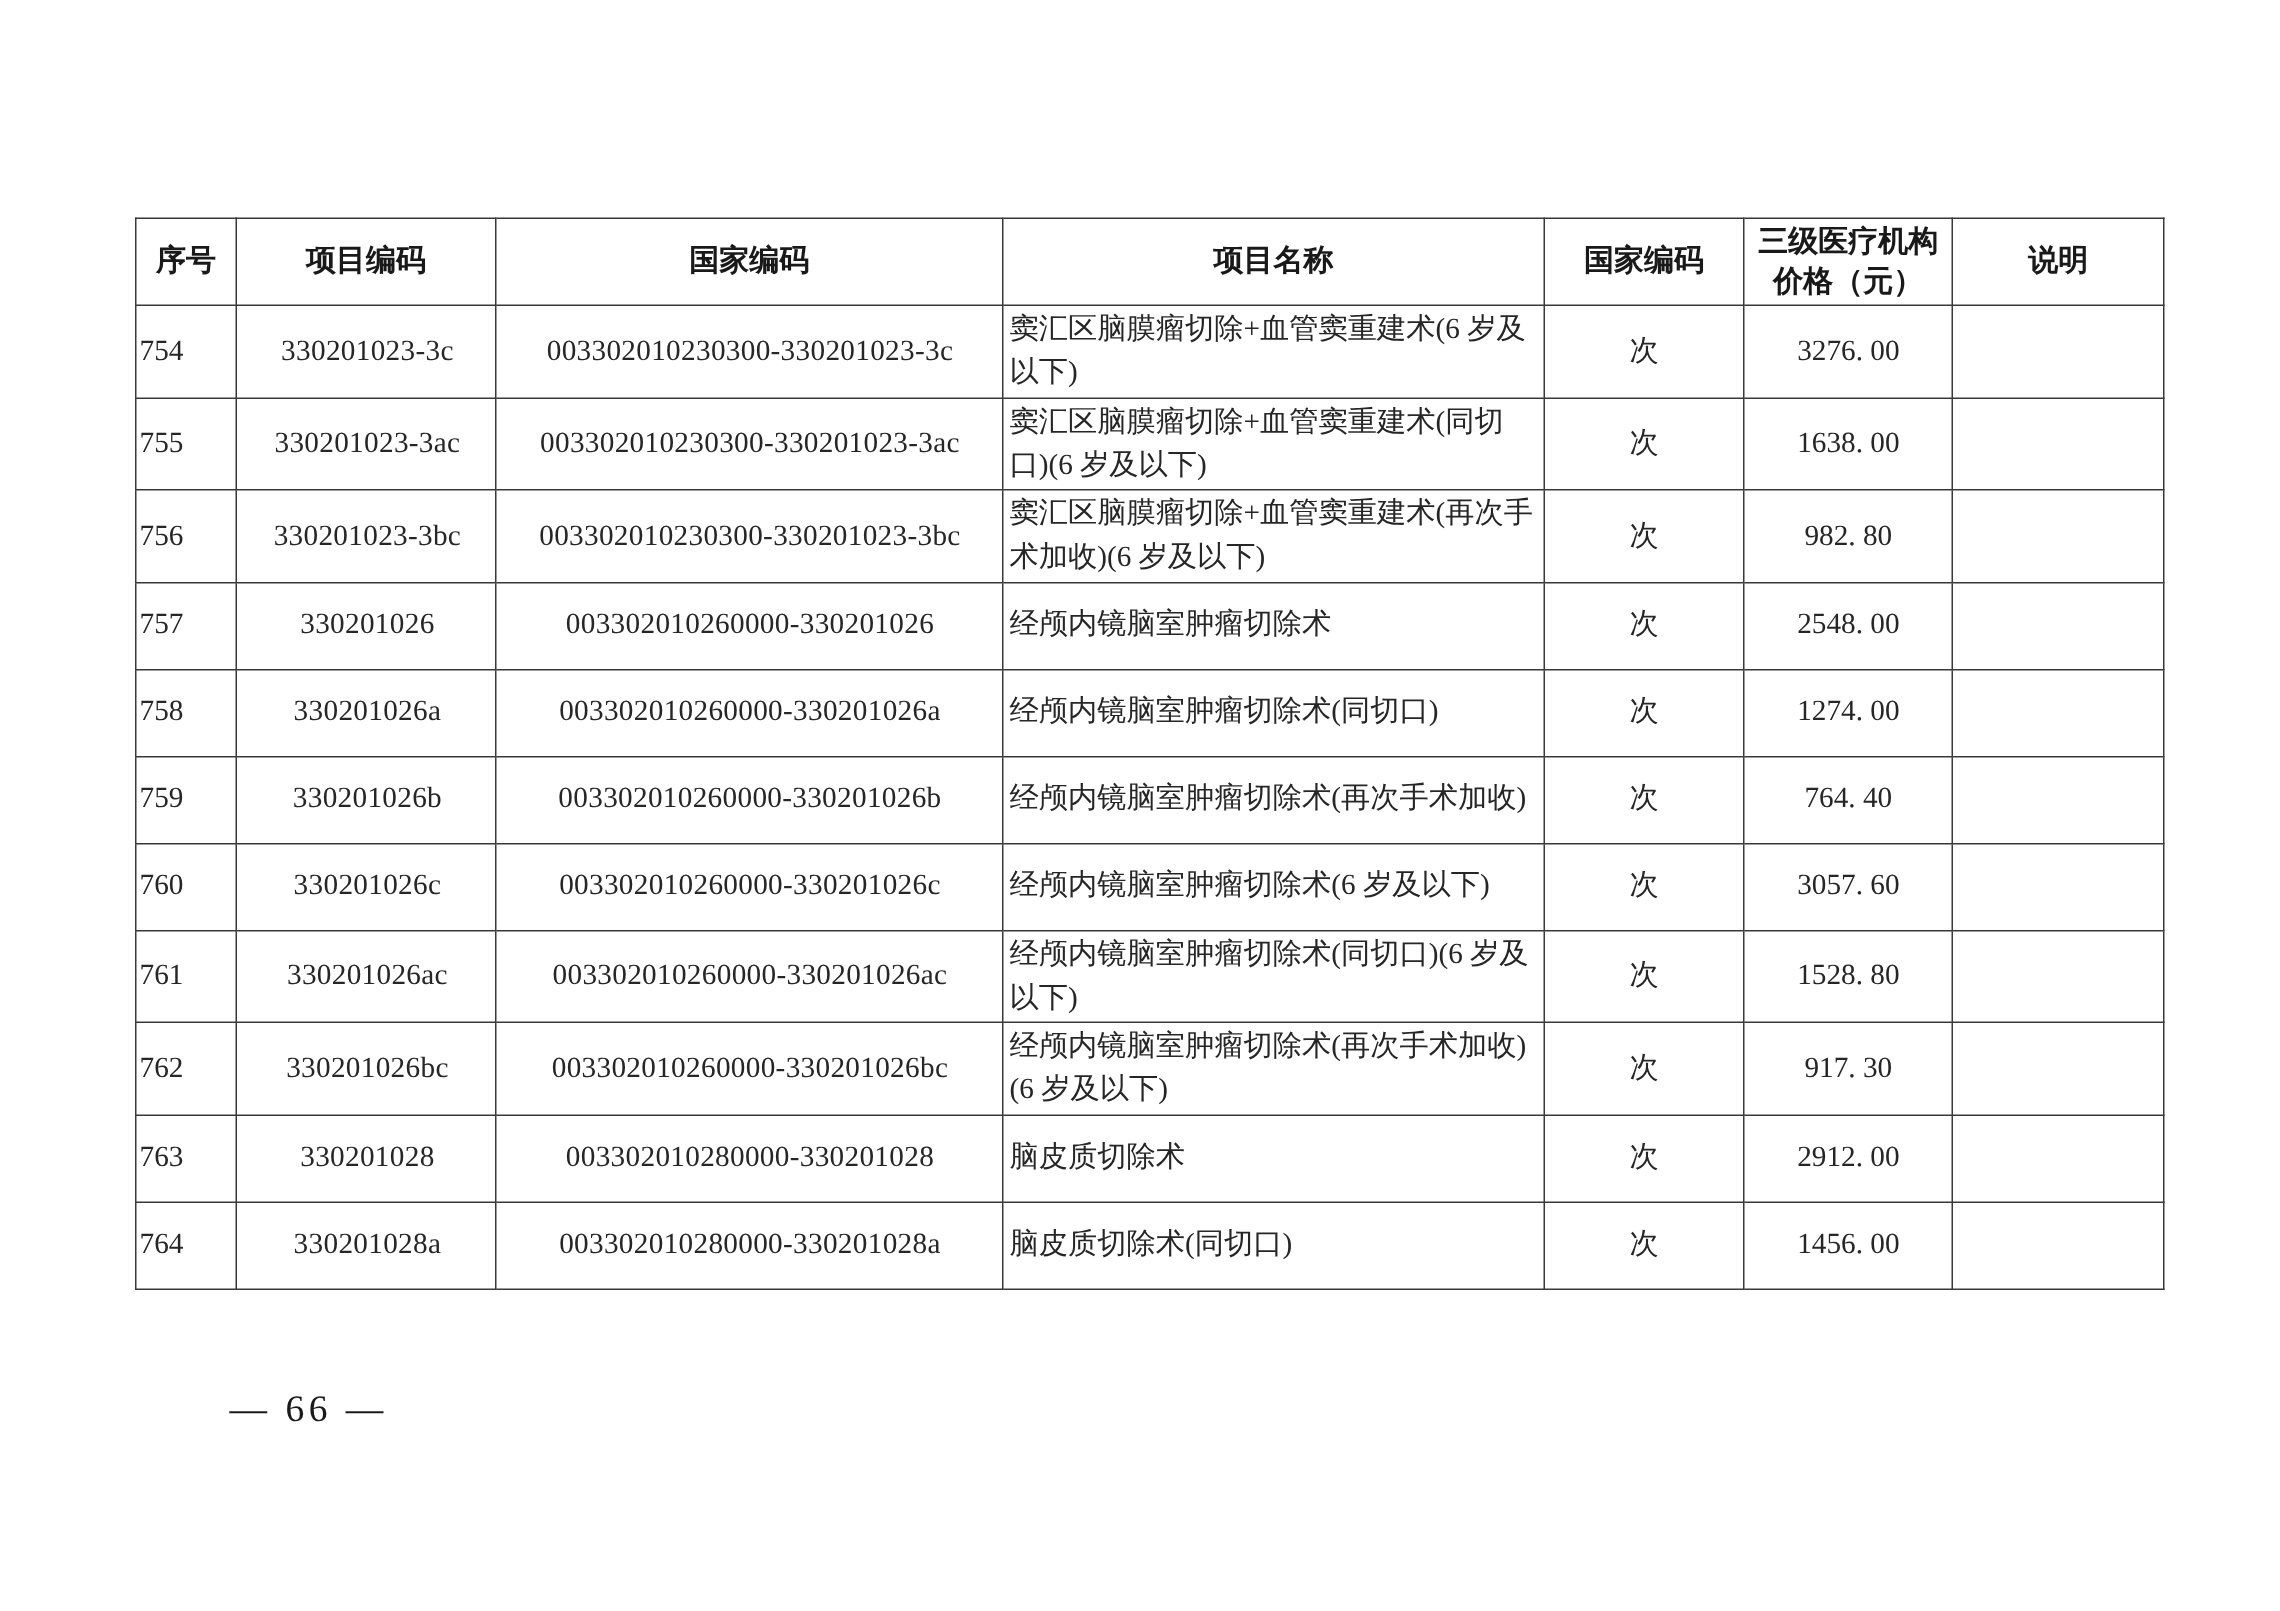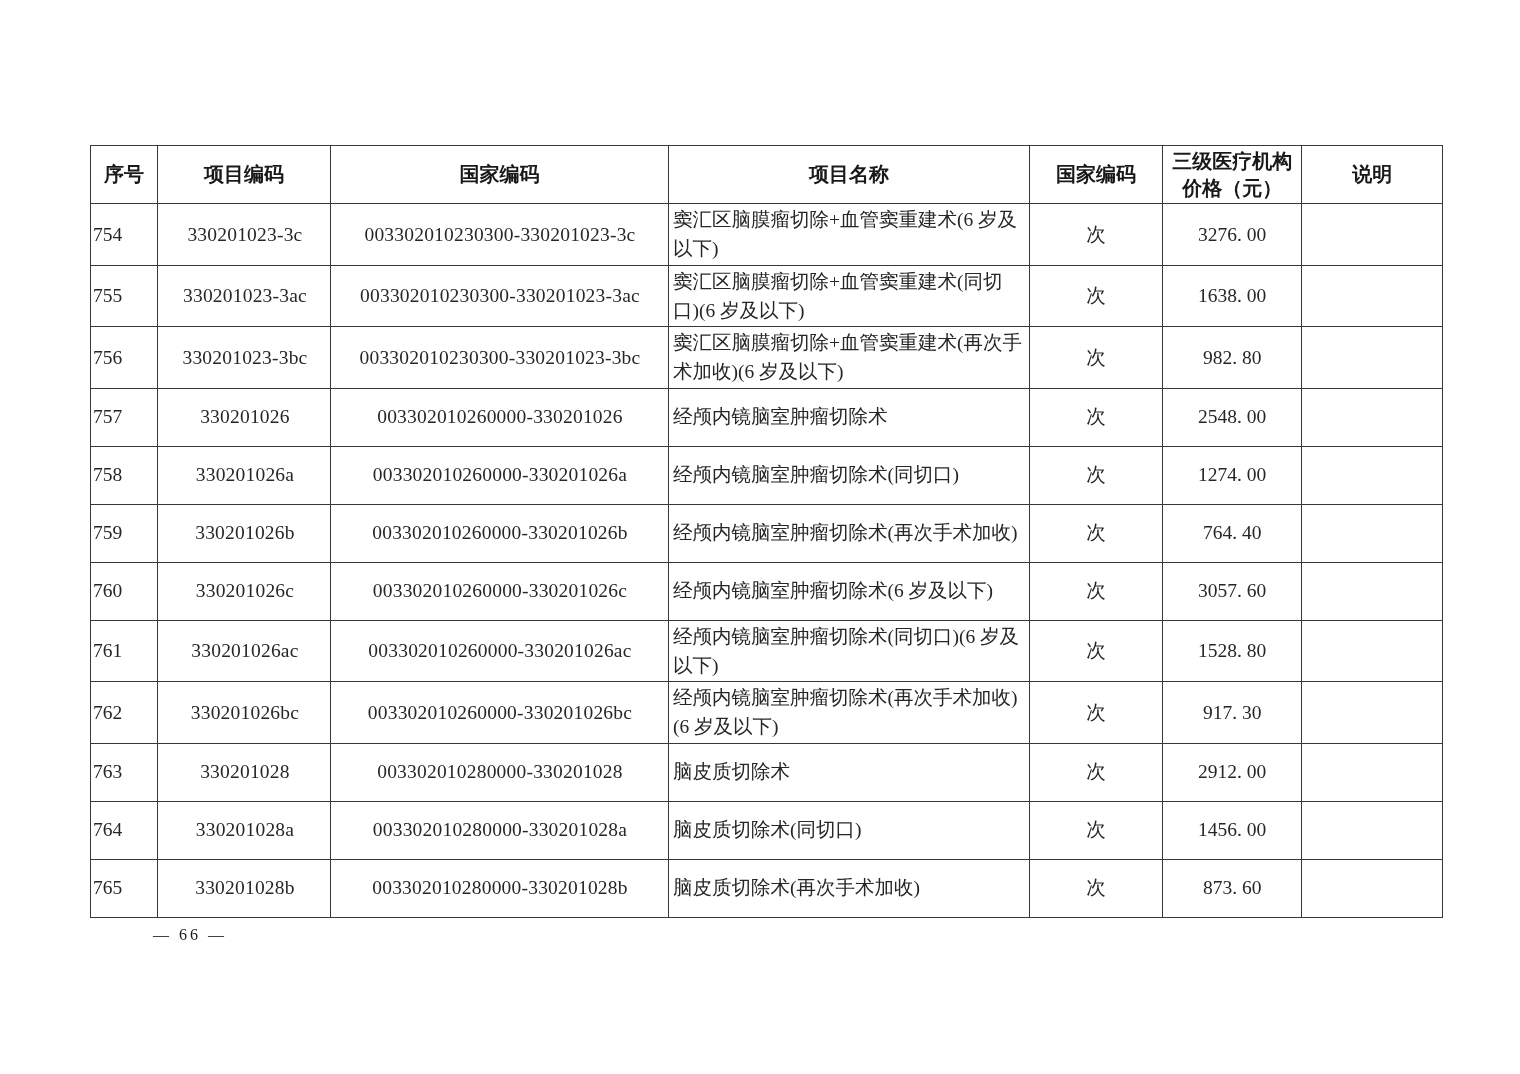--- a/index.html
+++ b/index.html
@@ -66,21 +66,21 @@
   td.col-national { text-align: center; padding-left: 3px; letter-spacing: 0.2px; }
   td.col-name     { text-align: left; padding-left: 4px; padding-right: 2px; margin-left: 25px; }
   td.col-unit     { text-align: center; }
   td.col-price    { text-align: center; }
   td.col-note     { text-align: center; }
 
   .footer-pageno {
     position: absolute;
     left: 153px;
     top: 926px;
-    font-size: 16px;
+    font-size: 25px;
     color: #1a1a1a;
     letter-spacing: 3px;
   }
 </style>
 </head>
 <body>
 
 <div class="page">
 
   <div class="table-wrap">
@@ -199,28 +199,19 @@
           </tr>
           <tr>
             <td class="col-seq">764</td>
             <td class="col-code">330201028a</td>
             <td class="col-national">003302010280000-330201028a</td>
             <td class="col-name">脑皮质切除术(同切口)</td>
             <td class="col-unit">次</td>
             <td class="col-price">1456. 00</td>
             <td class="col-note"></td>
           </tr>
-          <tr>
-            <td class="col-seq">765</td>
-            <td class="col-code">330201028b</td>
-            <td class="col-national">003302010280000-330201028b</td>
-            <td class="col-name">脑皮质切除术(再次手术加收)</td>
-            <td class="col-unit">次</td>
-            <td class="col-price">873. 60</td>
-            <td class="col-note"></td>
-          </tr>
         </tbody>
     </table>
   </div>
 
   <div class="footer-pageno">— 66 —</div>
 
 </div>
 
 </body></html>

